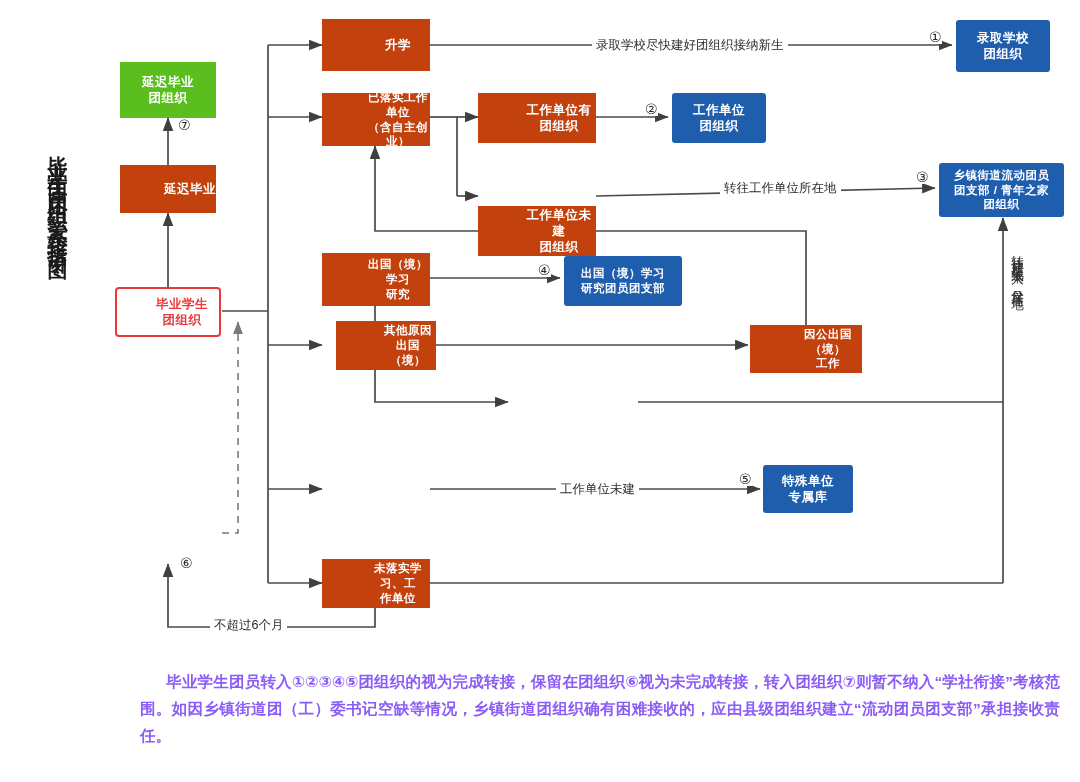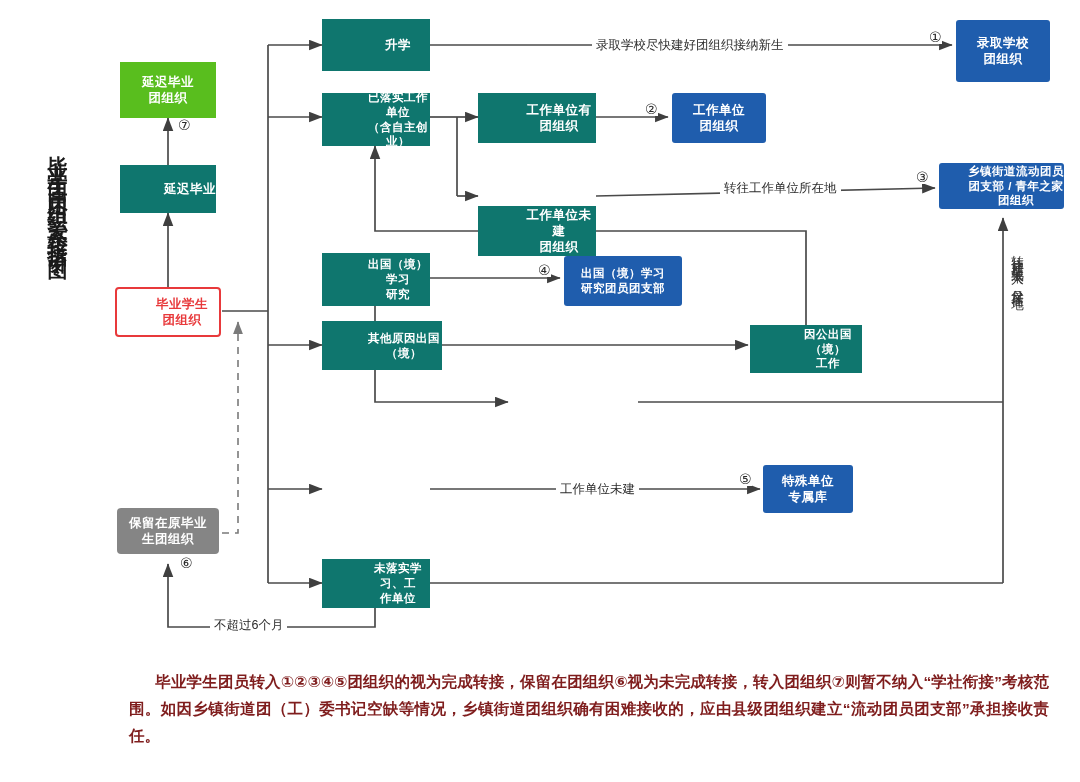--- a/index.html
+++ b/index.html
@@ -17,21 +17,21 @@
     position:absolute;
     display:flex;align-items:center;justify-content:center;
     text-align:center;
     color:#ffffff;
     font-weight:bold;
     line-height:1.28;
     box-sizing:border-box;
     letter-spacing:0.5px;
     z-index:3;
   }
-  .orange{background:#0f766e;font-size:12.5px;padding-left:44px;}
+  .orange{background:#c2410c;font-size:12.5px;padding-left:44px;}
   .blue{background:#1F5DAD;font-size:12.5px;border-radius:3px;}
   .green{background:#59BE1E;font-size:12.5px;}
   .gray{background:#858585;font-size:12.5px;border-radius:4px;}
   .redbox{
     background:#ffffff;border:2.5px solid #E8393B;border-radius:4px;
     color:#E8393B;font-size:12.5px;
   }
 
   .vtitle{
     position:absolute;left:28px;top:140px;width:40px;
@@ -58,22 +58,22 @@
     z-index:4;
   }
   .circnum{
     position:absolute;
     font-size:14px;color:#2b2b2b;
     z-index:4;
     background:#fff;
     line-height:1;
   }
   .footnote{
-    position:absolute;left:129px;top:668px;width:920px;
-    font-size:15.5px;color:#7f1d1d;font-weight:bold;
+    position:absolute;left:140px;top:668px;width:920px;
+    font-size:15.5px;color:#8b5cf6;font-weight:bold;
     line-height:1.75;
     text-align:justify;
     z-index:3;
   }
   .footnote .ind{display:inline-block;width:26px;}
 </style>
 </head>
 <body>
 
 <div id="stage">
@@ -149,24 +149,20 @@
 
   <div class="node orange" style="left:120px;top:165px;width:96px;height:48px;">
     <span style="white-space:pre-line">延迟毕业</span>
   </div>
 
   <div class="node redbox" style="left:115px;top:287px;width:106px;height:50px;padding-left:28px;">
     <span style="white-space:pre-line">毕业学生
 团组织</span>
   </div>
 
-  <div class="node gray" style="left:117px;top:508px;width:102px;height:46px;">
-    <span style="white-space:pre-line">保留在原毕业
-生团组织</span>
-  </div>
 
   <div class="node orange" style="left:322px;top:19px;width:108px;height:52px;">
     <span style="white-space:pre-line">升学</span>
   </div>
 
   <div class="node orange" style="left:322px;top:93px;width:108px;height:53px;">
     <span style="white-space:pre-line;font-size:11.5px">已落实工作单位
 （含自主创业）</span>
   </div>
 
@@ -178,48 +174,48 @@
   <div class="node orange" style="left:478px;top:171px;width:118px;height:50px;margin-top:35px;">
     <span style="white-space:pre-line">工作单位未建
 团组织</span>
   </div>
 
   <div class="node orange" style="left:322px;top:253px;width:108px;height:53px;">
     <span style="white-space:pre-line;font-size:11.5px">出国（境）学习
 研究</span>
   </div>
 
-  <div class="node orange" style="left:322px;top:321px;width:120px;height:49px;">
+  <div class="node orange" style="left:336px;top:321px;width:100px;height:49px;">
     <span style="white-space:pre-line;font-size:11.5px">其他原因出国
 （境）</span>
   </div>
 
   <div class="node orange" style="left:750px;top:325px;width:112px;height:48px;">
     <span style="white-space:pre-line;font-size:11.5px">因公出国（境）
 工作</span>
   </div>
 
 
 
   <div class="node orange" style="left:322px;top:559px;width:108px;height:49px;">
     <span style="white-space:pre-line;font-size:11.5px">未落实学习、工
 作单位</span>
   </div>
 
-  <div class="node blue" style="left:956px;top:20px;width:94px;height:62px;">
+  <div class="node blue" style="left:956px;top:20px;width:94px;height:52px;">
     <span style="white-space:pre-line">录取学校
 团组织</span>
   </div>
 
   <div class="node blue" style="left:672px;top:93px;width:94px;height:50px;">
     <span style="white-space:pre-line">工作单位
 团组织</span>
   </div>
 
-  <div class="node blue" style="left:939px;top:163px;width:125px;height:46px;justify-content:flex-end;">
+  <div class="node blue" style="left:939px;top:163px;width:125px;height:54px;">
     <span style="white-space:pre-line;font-size:11.5px">乡镇街道流动团员
 团支部 / 青年之家
 团组织</span>
   </div>
 
   <div class="node blue" style="left:564px;top:256px;width:118px;height:50px;">
     <span style="white-space:pre-line;font-size:11.5px">出国（境）学习
 研究团员团支部</span>
   </div>
 

